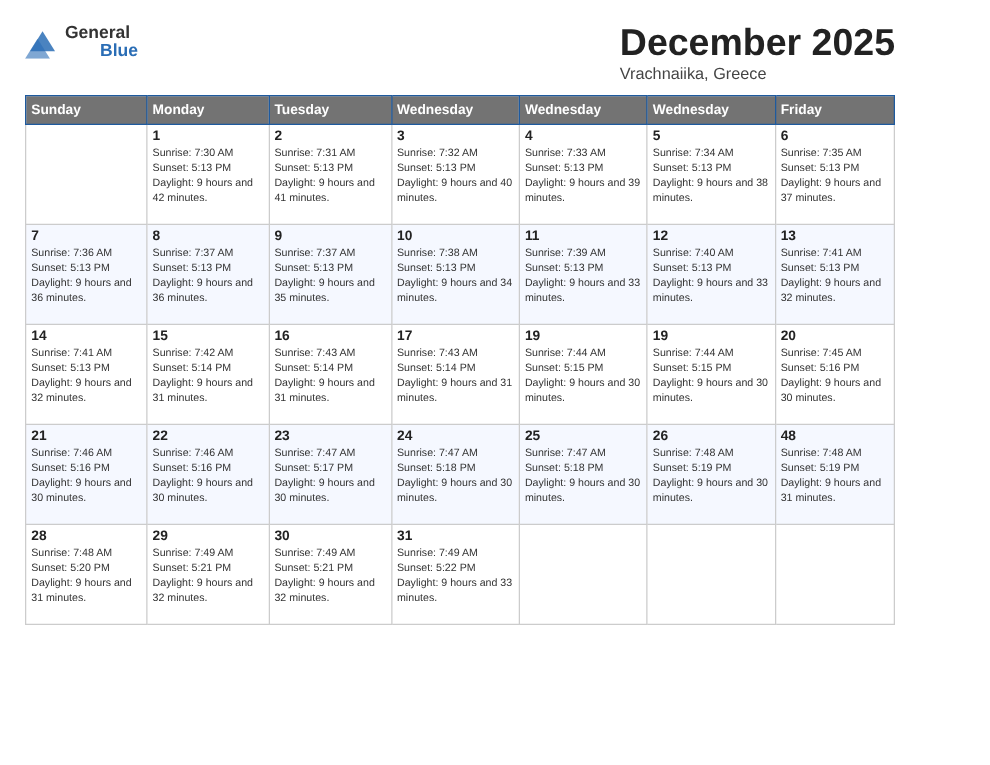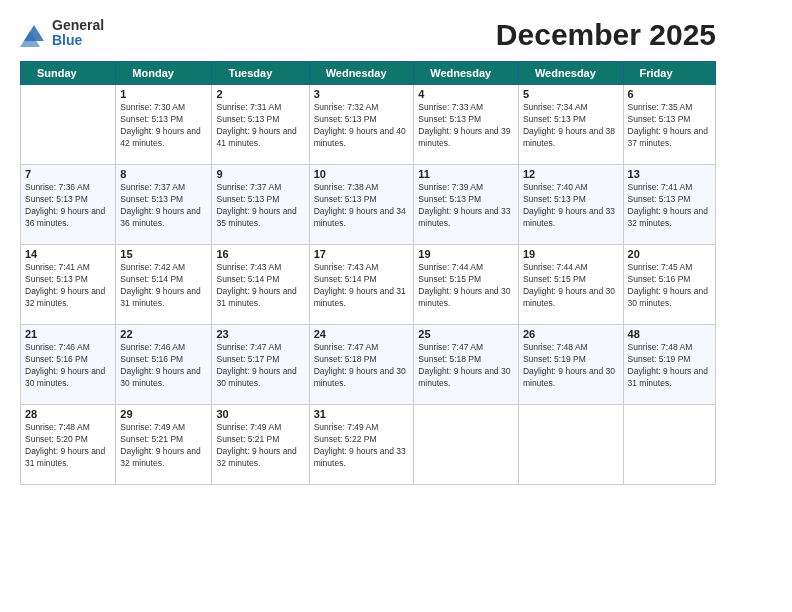--- a/index.html
+++ b/index.html
@@ -33,20 +33,21 @@
     }
     .logo-general {
       font-size: 14px;
       font-weight: bold;
       color: #333;
     }
     .logo-blue {
       font-size: 14px;
       font-weight: bold;
       color: #2a6db5;
+      margin-left: 28px;
     }
     .logo-icon {
       width: 28px;
       height: 28px;
       margin-right: 4px;
     }
     .title-block {
       text-align: left;
     }
     .month-title {
@@ -58,23 +59,23 @@
     .subtitle {
       font-size: 13px;
       color: #444;
     }
     .calendar {
       width: 100%;
       border-collapse: collapse;
       font-size: 9.5px;
     }
     .calendar thead th {
-      background-color: #0f766e;
+      background-color: #737373;
       color: #fff;
-      padding: 5px 16px;
+      padding: 5px 4px;
       text-align: left;
       font-size: 11px;
       font-weight: bold;
       border: 1px solid #1e5a9e;
       margin-left: 47px;
     }
     .calendar tbody td {
       border: 1px solid #ccc;
       vertical-align: top;
       padding: 3px 4px;
@@ -113,20 +114,21 @@
         <polygon points="4,22 14,6 24,22" fill="#2a6db5" opacity="0.85"></polygon>
         <polygon points="0,28 10,12 20,28" fill="#2a6db5" opacity="0.6"></polygon>
       </svg>
       <div class="logo-text">
         <span class="logo-general">General</span>
         <span class="logo-blue">Blue</span>
       </div>
     </div>
     <div class="title-block">
       <div class="month-title">December 2025</div>
+      <div class="subtitle">Vrachnaiika, Greece</div>
     </div>
   </div>
 
   <table class="calendar">
     <thead>
       <tr>
         <th>Sunday</th>
         <th>Monday</th>
         <th>Tuesday</th>
         <th>Wednesday</th>

